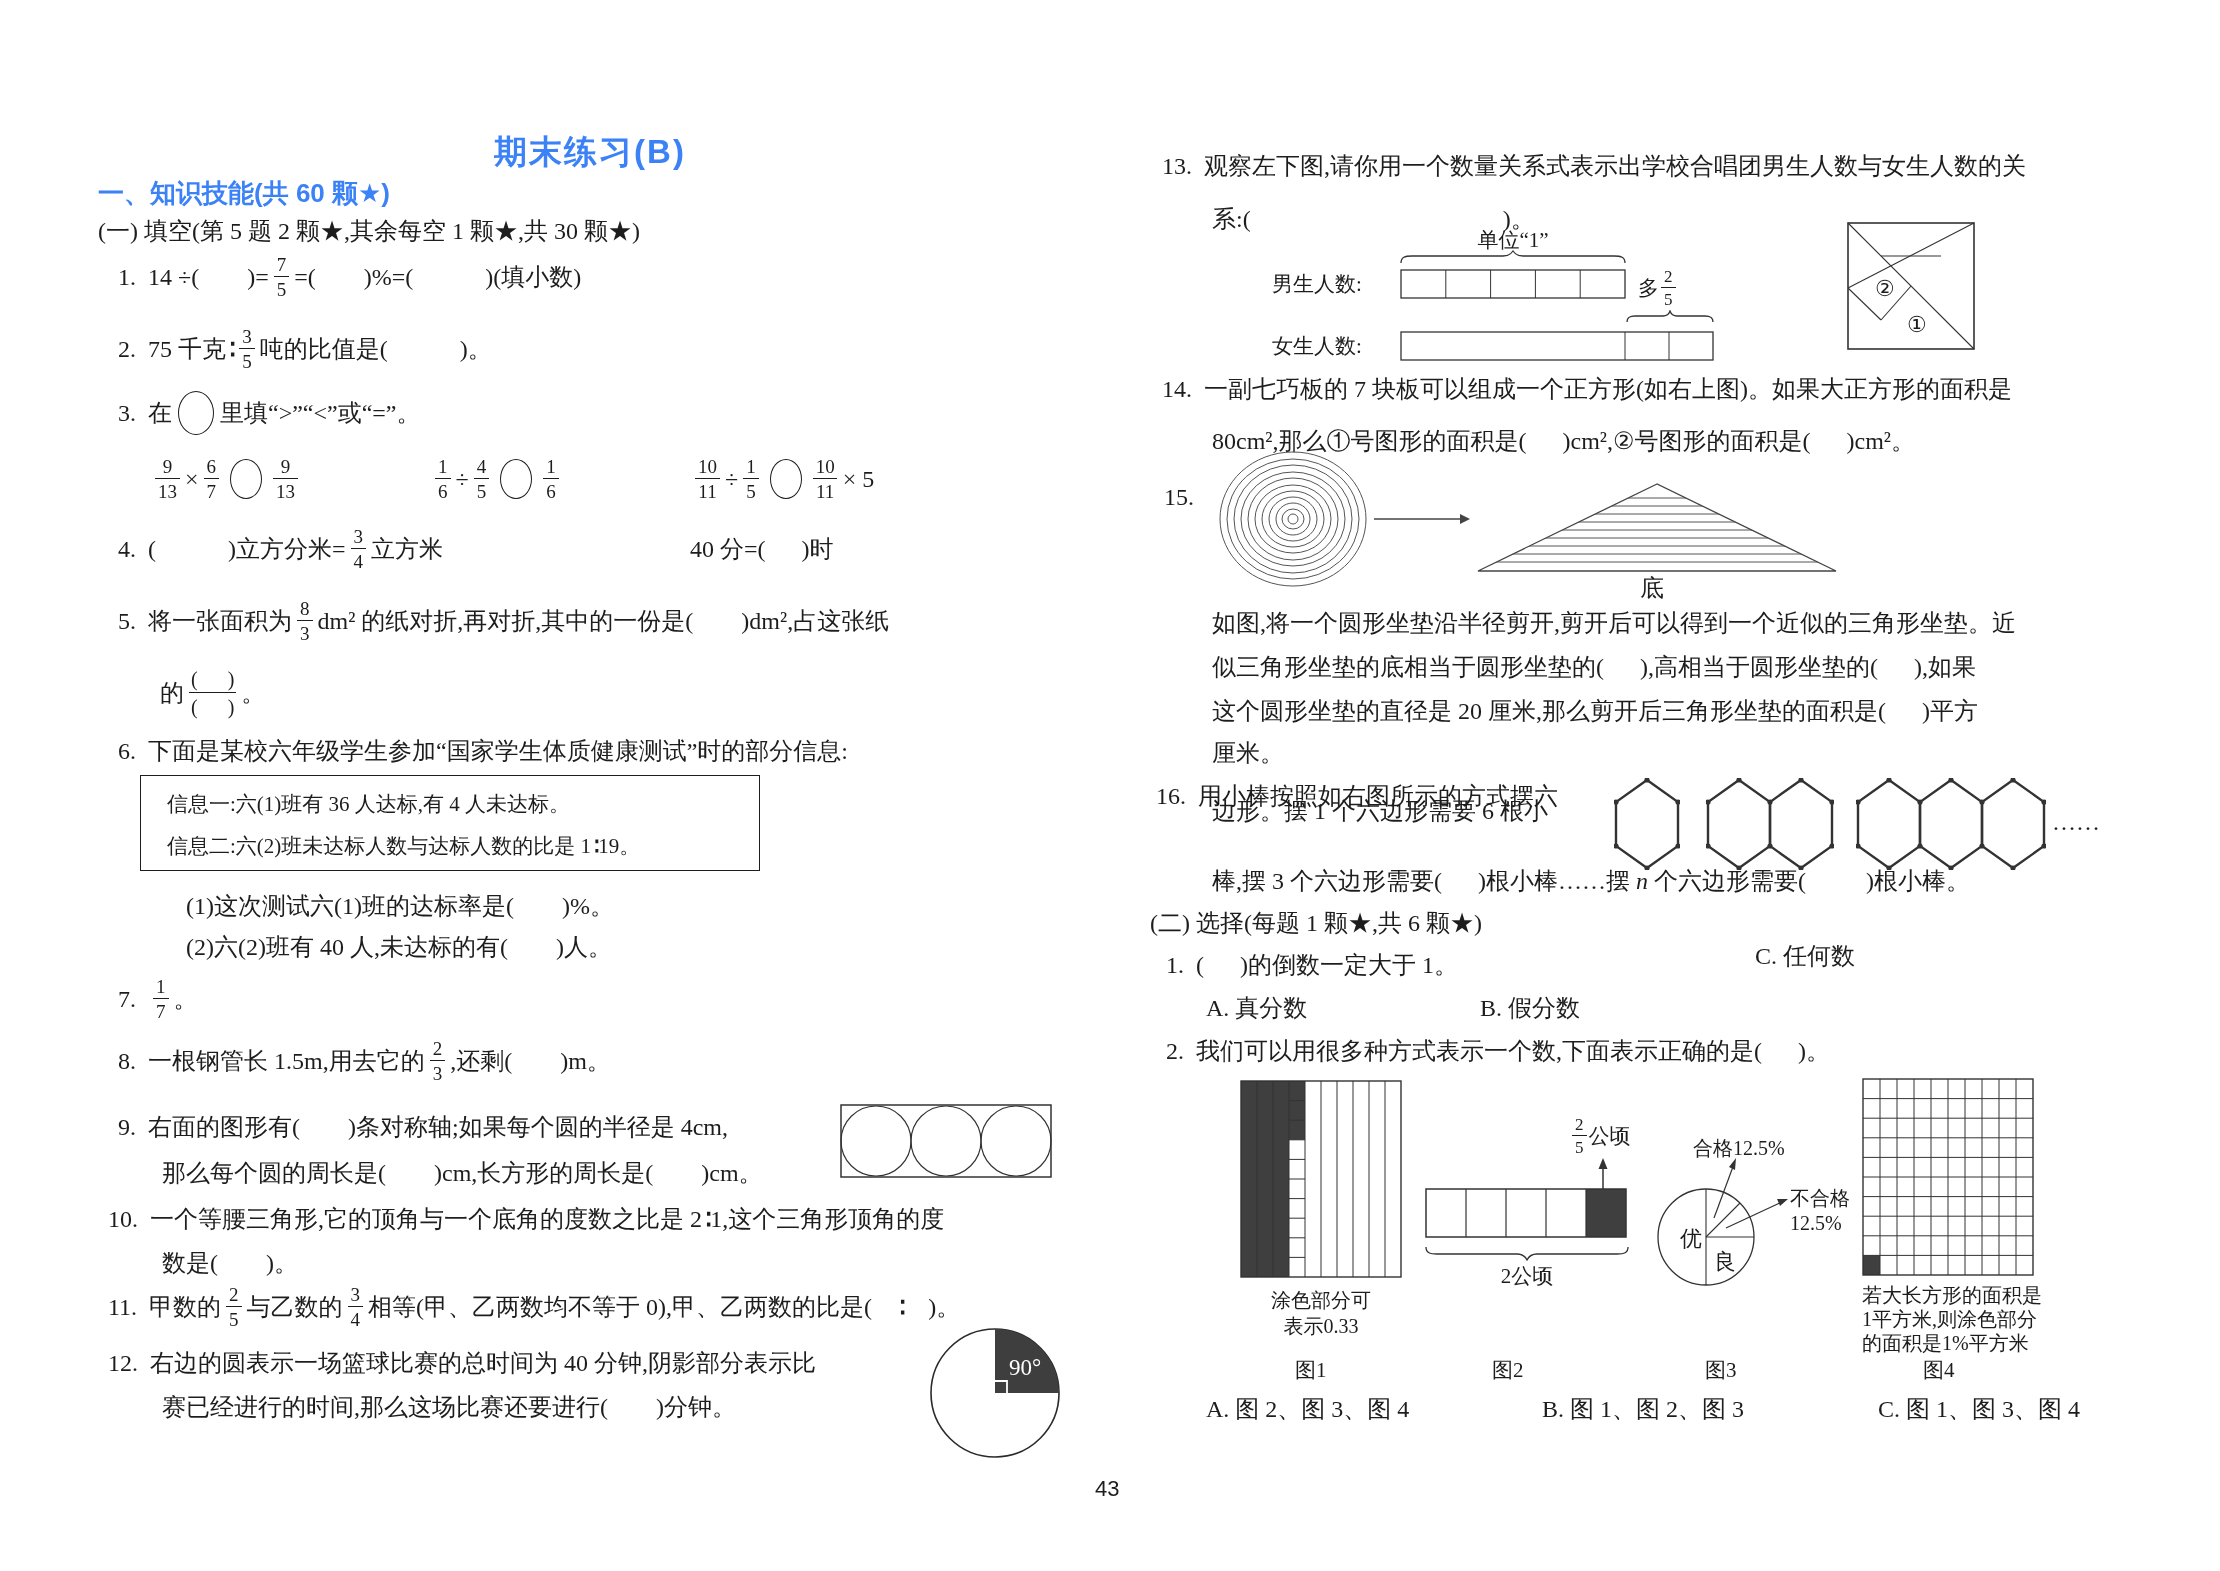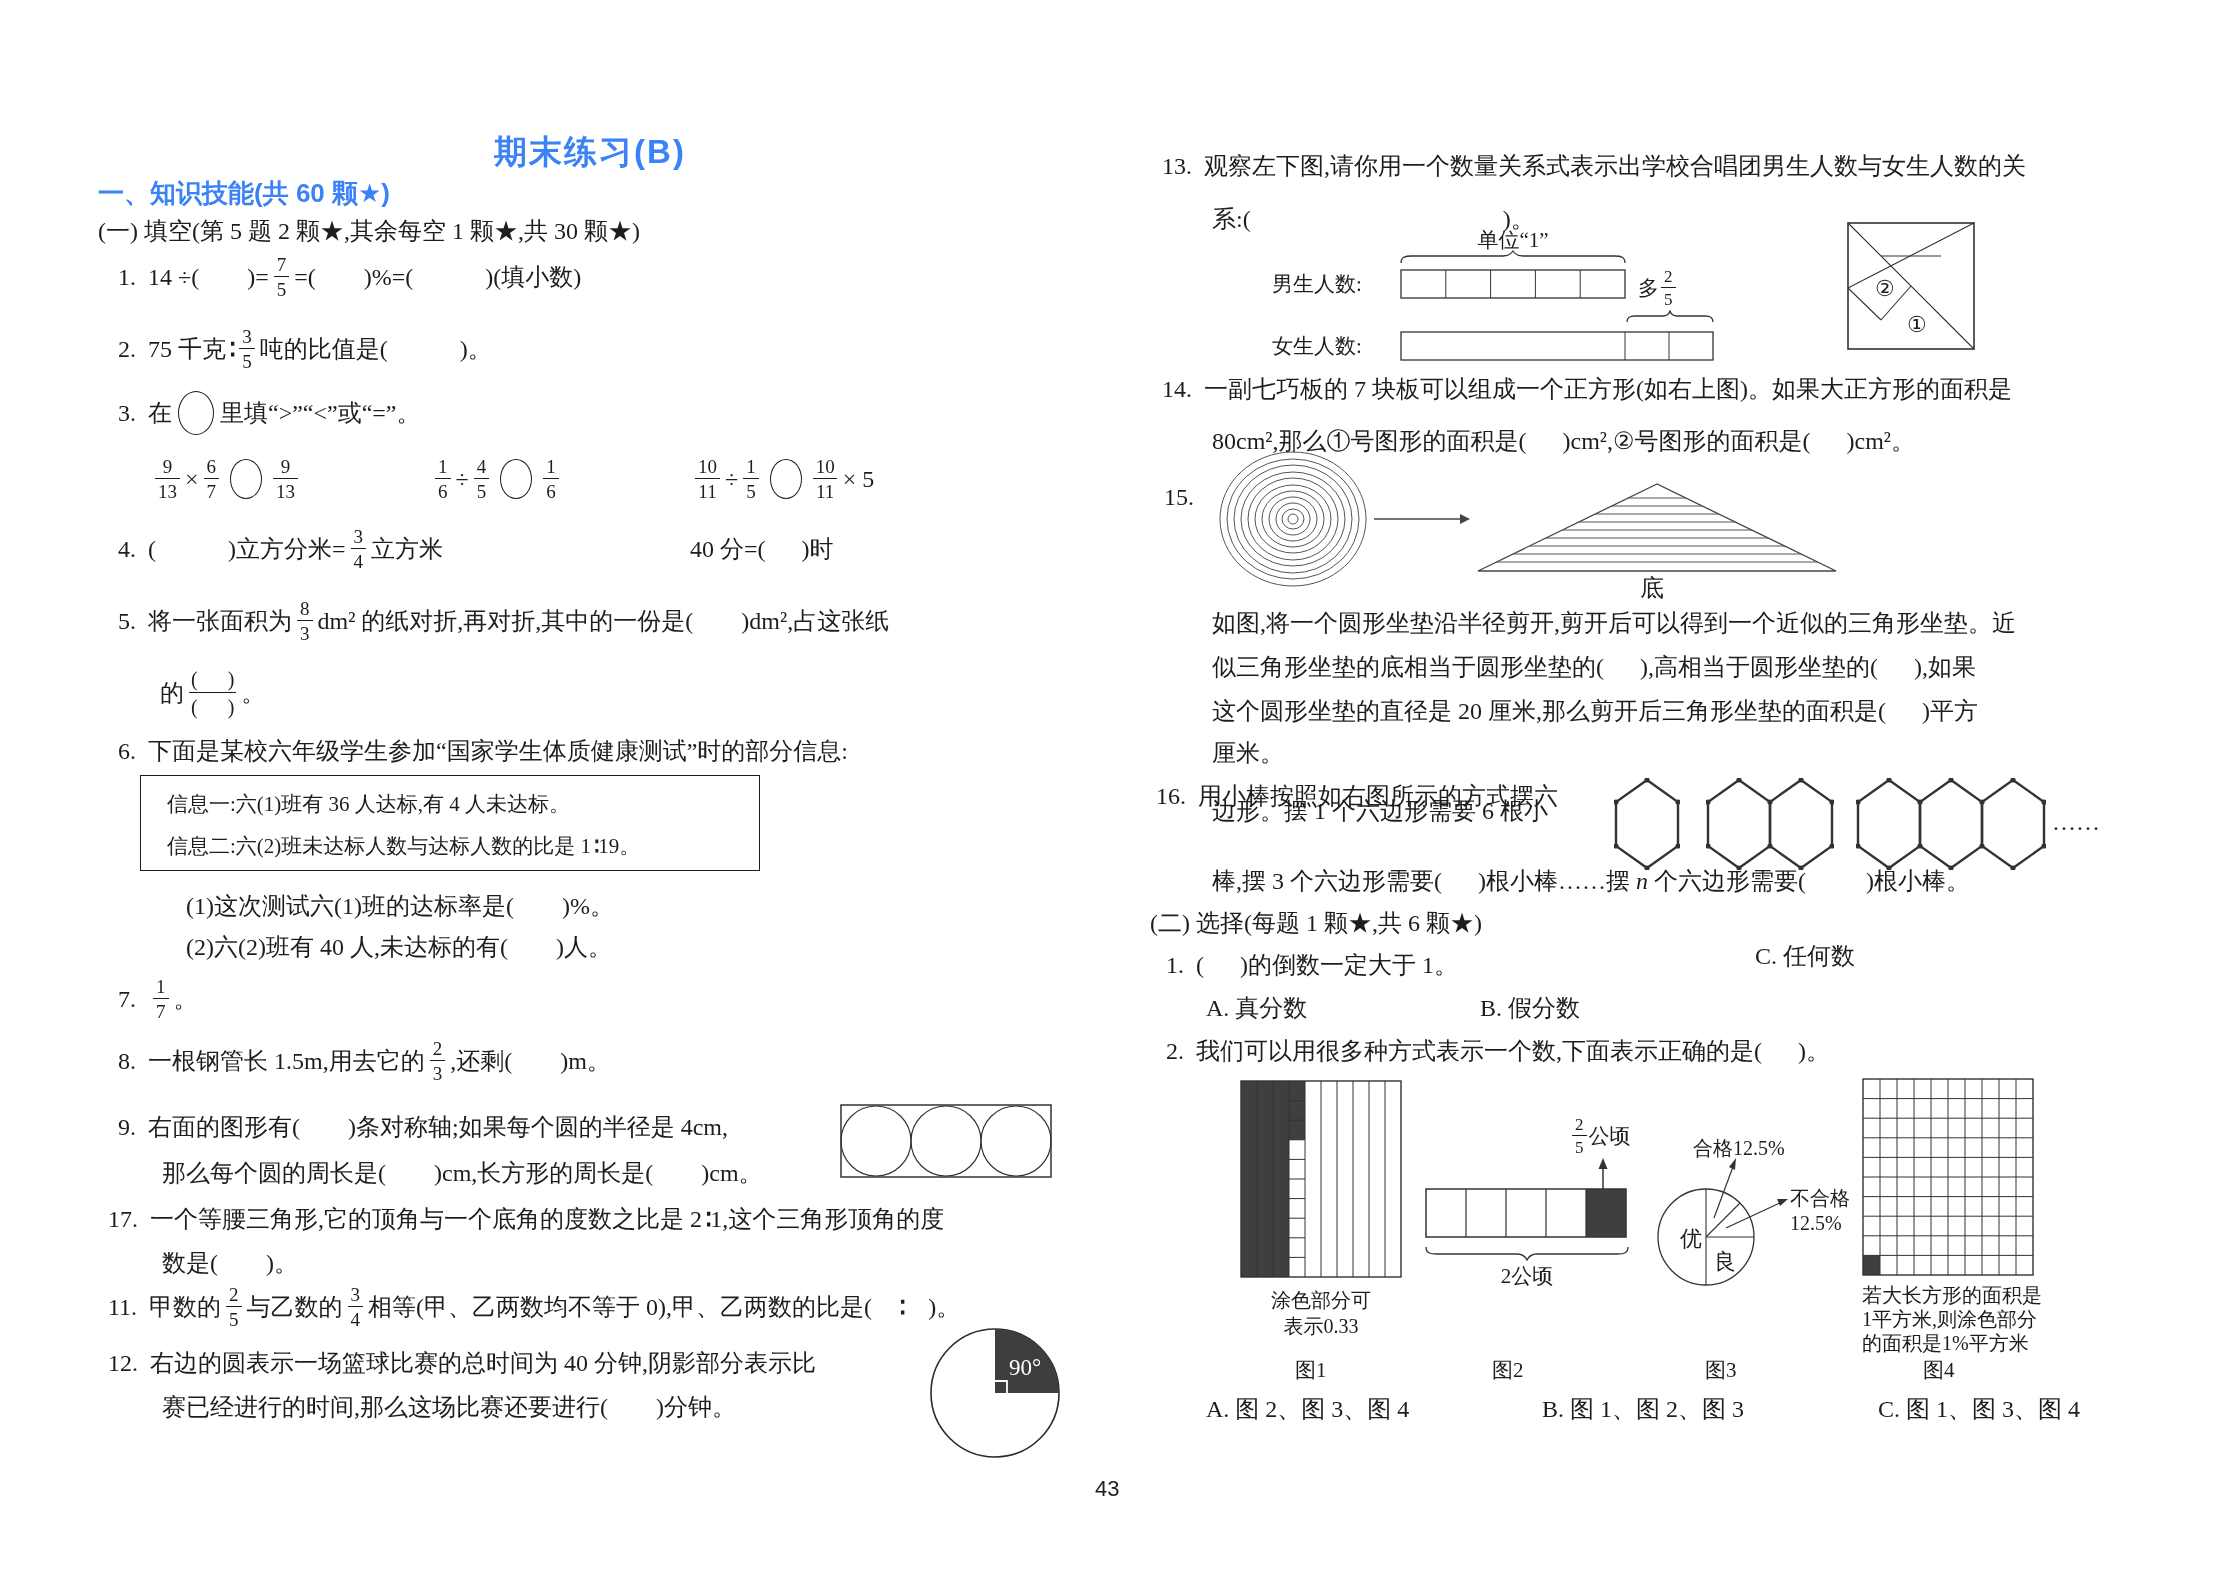--- a/index.html
+++ b/index.html
@@ -131,21 +131,21 @@
   </div>
   <div class="t" style="left:162px;top:1173px;">那么每个圆的周长是(        )cm,长方形的周长是(        )cm。</div>
   <svg class="fig" style="left:840px;top:1104px;" width="212" height="74">
     <rect x="1" y="1" width="210" height="72" fill="none" stroke="#333" stroke-width="1.5"></rect>
     <circle cx="36" cy="37" r="35" fill="none" stroke="#333" stroke-width="1.2"></circle>
     <circle cx="106" cy="37" r="35" fill="none" stroke="#333" stroke-width="1.2"></circle>
     <circle cx="176" cy="37" r="35" fill="none" stroke="#333" stroke-width="1.2"></circle>
   </svg>
 
   <div class="row" style="left:108px;top:1219px;">
-    <span class="no">17.</span>
+    <span class="no">10.</span>
     <span>一个等腰三角形,它的顶角与一个底角的度数之比是 2∶1,这个三角形顶角的度</span>
   </div>
   <div class="t" style="left:162px;top:1263px;">数是(        )。</div>
 
   <div class="row" style="left:108px;top:1307px;">
     <span class="no">11.</span>
     <span>甲数的</span>
     <span class="fr"><span class="fn">2</span><span class="fd">5</span></span>
     <span>与乙数的</span>
     <span class="fr"><span class="fn">3</span><span class="fd">4</span></span>

